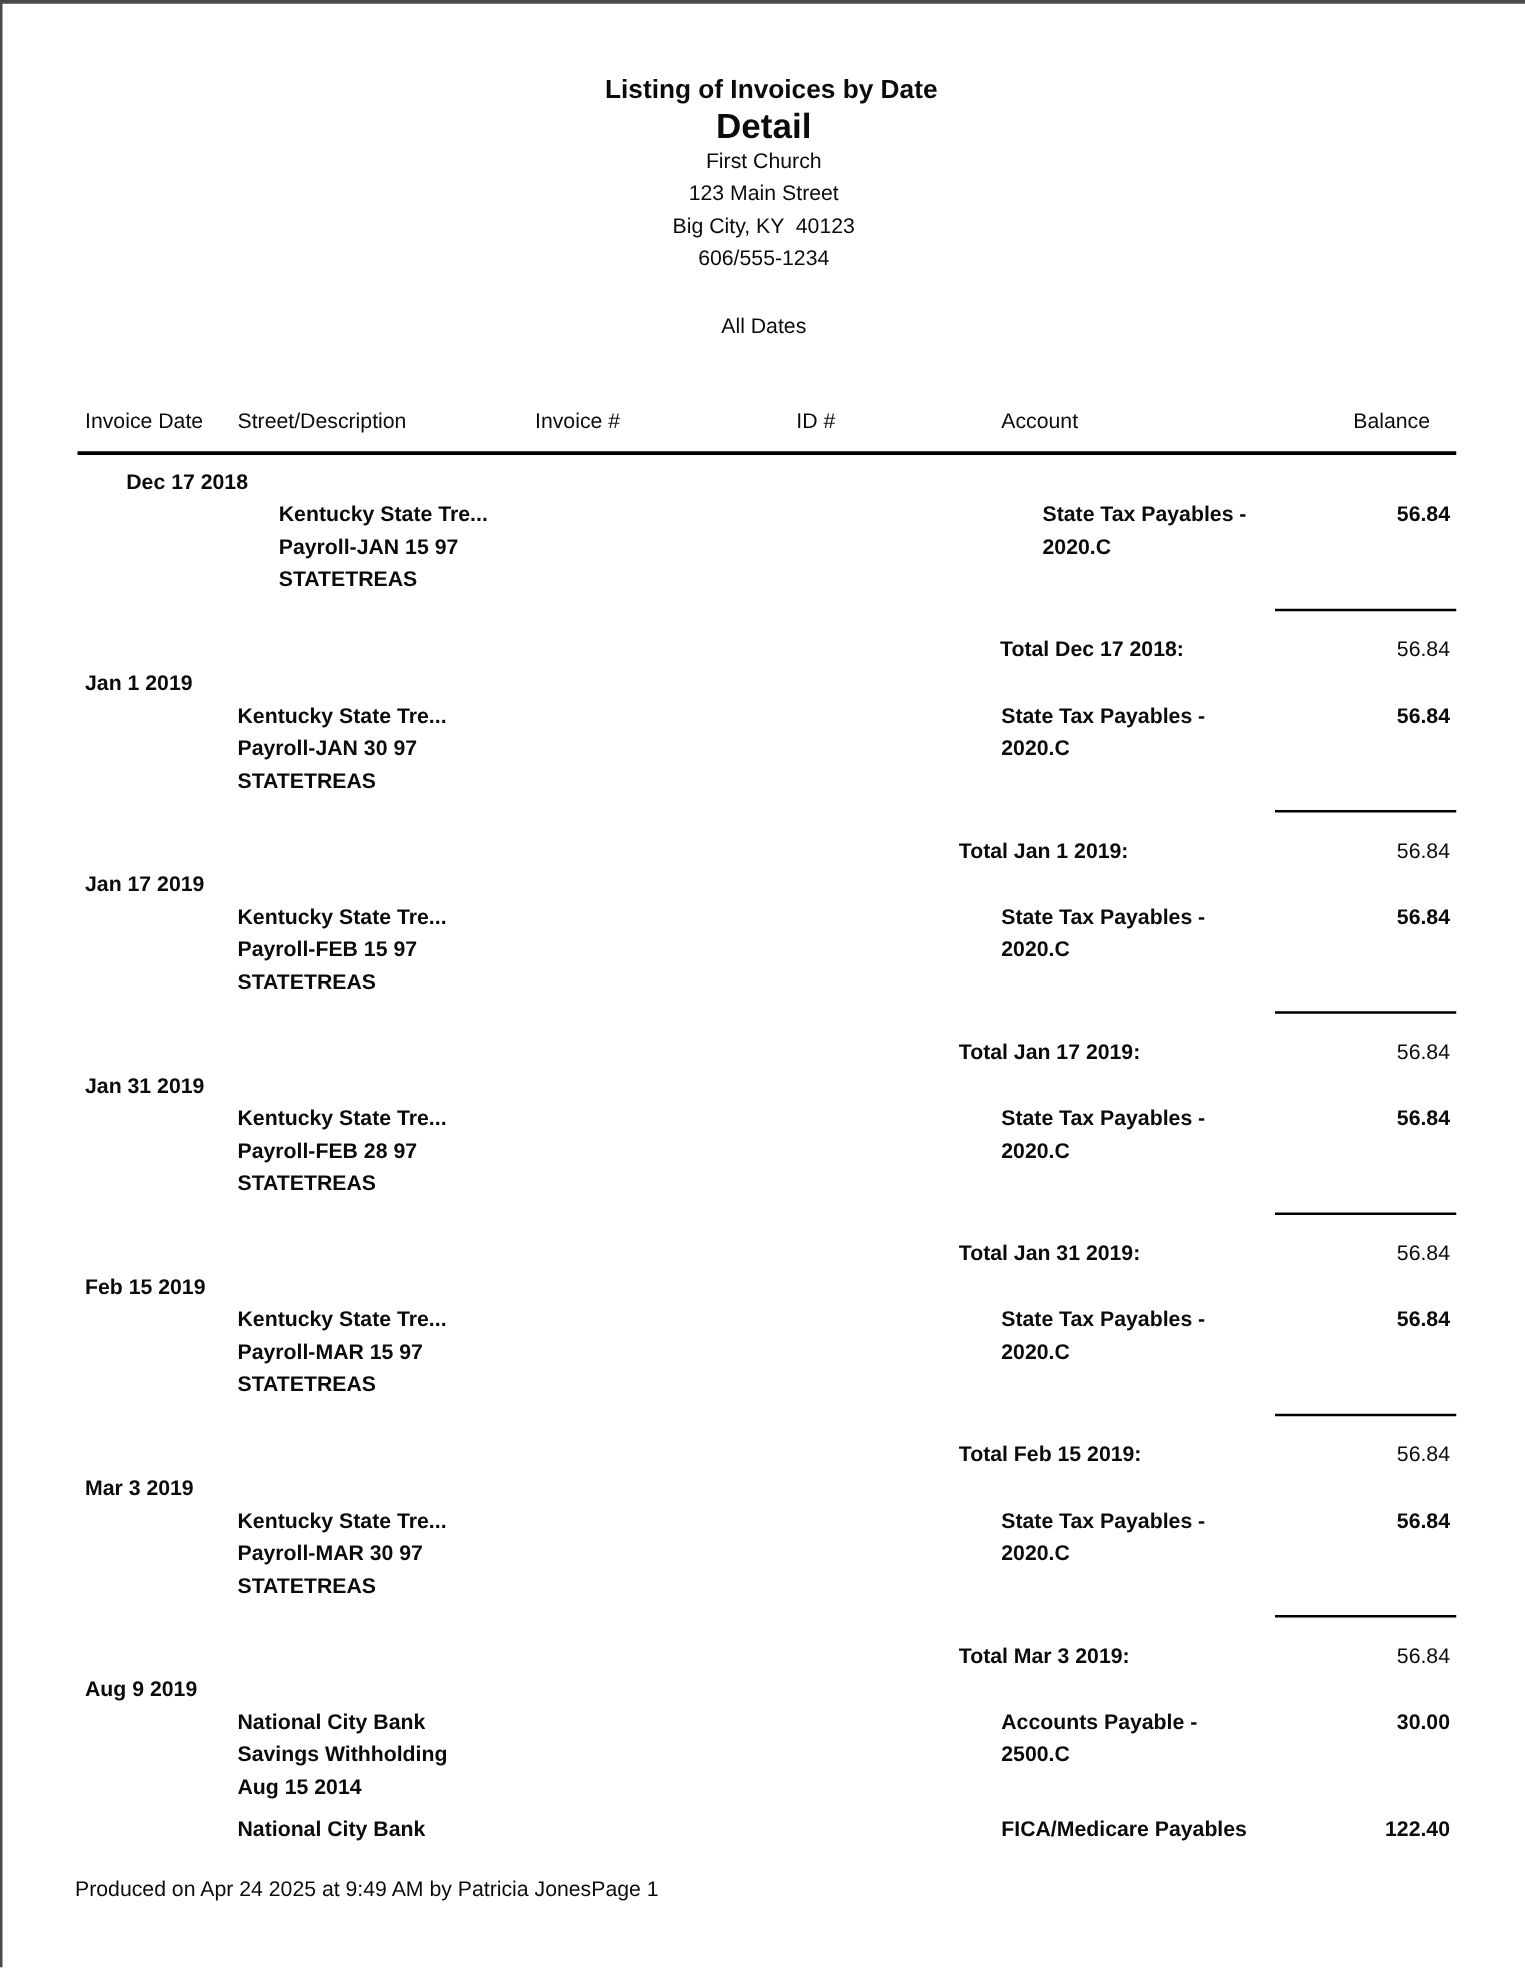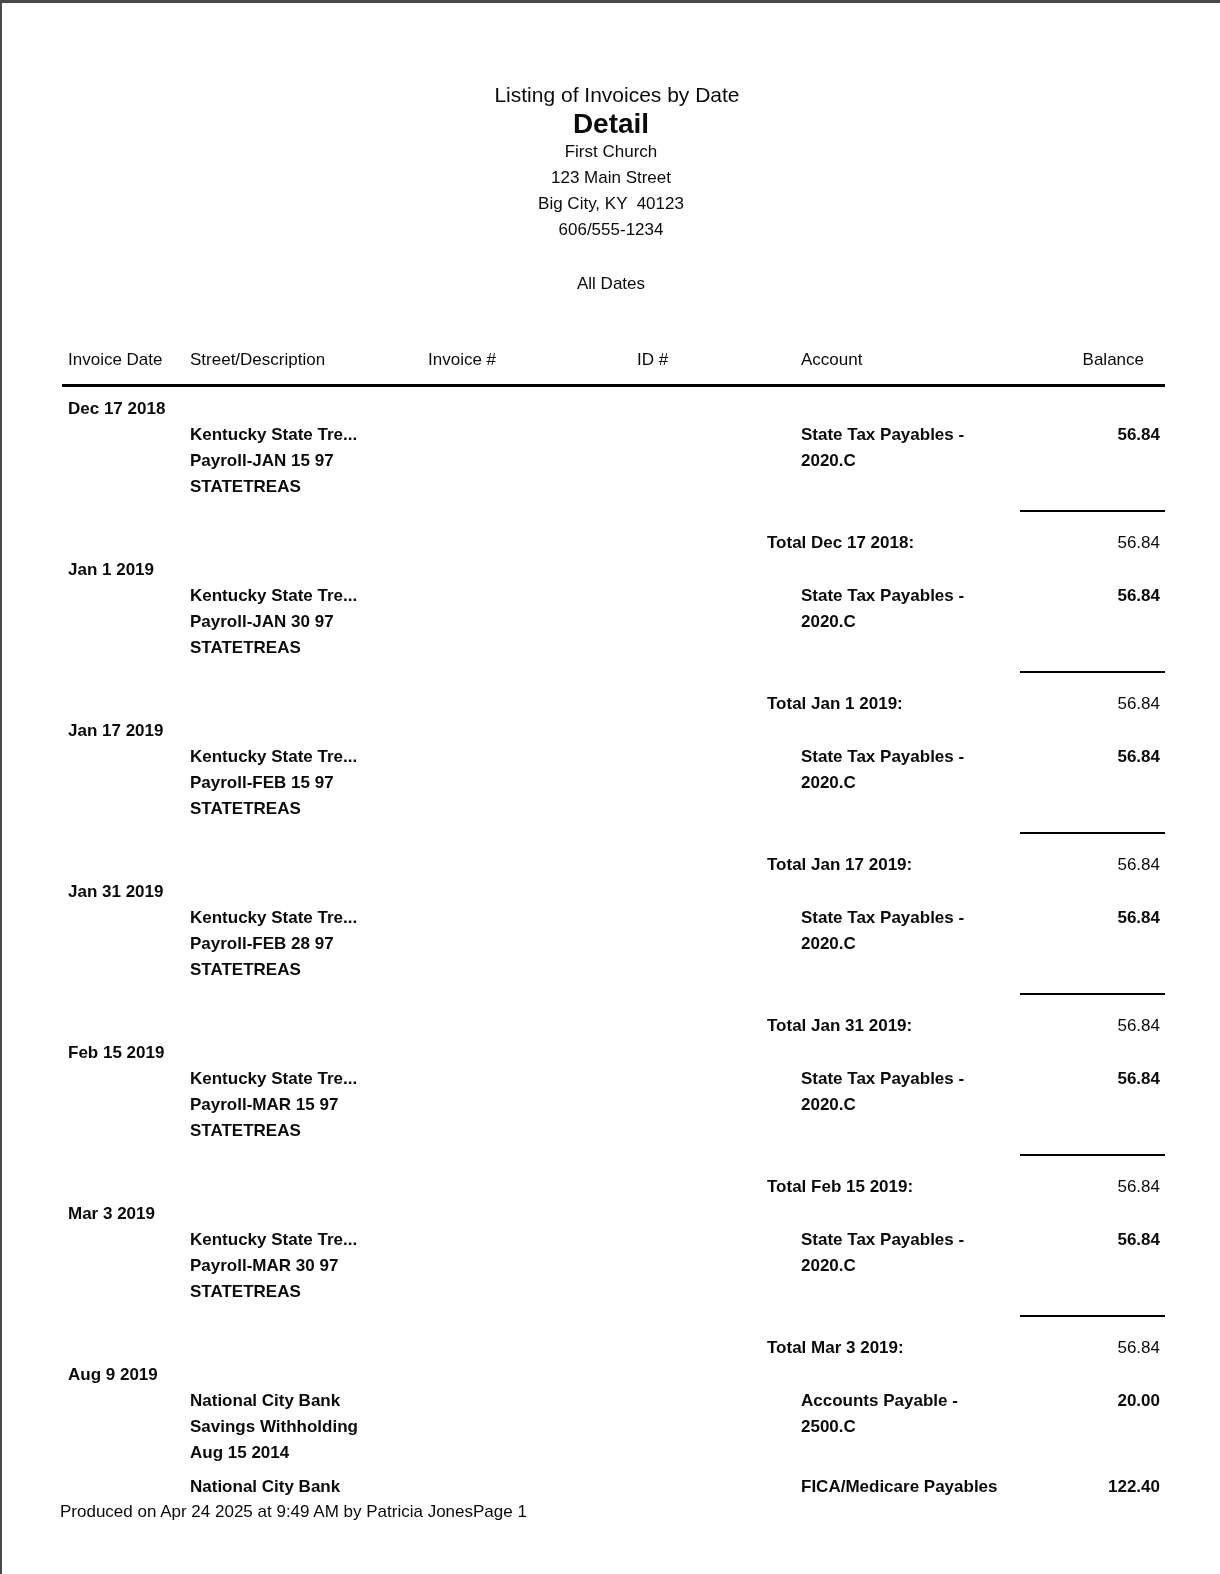--- a/index.html
+++ b/index.html
@@ -9,38 +9,38 @@
     height: 1574px;
     box-sizing: border-box;
     background: #ffffff;
     border-top: 3px solid #4a4a4a;
     border-left: 2px solid #4a4a4a;
     font-family: "Liberation Sans", sans-serif;
     color: #0b0b0b;
     overflow: hidden;
   }
   .header-block { text-align: center; }
-  .report-title { font-size: 21px; font-weight: normal; line-height: 28px; margin-top: 78px; padding-left: 12px; }
+  .report-title { font-size: 21px; font-weight: bold; line-height: 28px; margin-top: 55px; padding-left: 12px; }
   .report-subtitle { font-size: 28px; font-weight: bold; line-height: 30px; }
   .org-line { font-size: 17px; line-height: 26px; white-space: pre-wrap; }
   .date-range { font-size: 17px; line-height: 26px; margin-top: 28px; text-align: center; }
 
   .table-area { margin-left: 60px; width: 1103px; font-size: 17px; }
   .col-headers { position: relative; height: 26px; margin-top: 50px; }
   .col-headers span { position: absolute; top: 0; line-height: 26px; white-space: nowrap; }
   .ch-date    { left: 6px; }
   .ch-vendor  { left: 128px; }
   .ch-invoice { left: 366px; }
   .ch-id      { left: 575px; }
   .ch-account { left: 739px; }
   .ch-balance { right: 21px; }
   .header-rule { height: 3px; background: #000; margin-top: 11px; }
 
   .section { position: relative; }
-  .section.first { margin-top: 8px; }
+  .section.first { margin-top: 8px; margin-left: 33px; }
   .date-row { height: 27px; line-height: 27px; font-weight: bold; padding-left: 6px; white-space: nowrap; }
   .entry { position: relative; margin-bottom: 10px; font-weight: bold; }
   .entry.lines-3 { height: 78px; }
   .entry.lines-1 { height: 26px; }
   .entry .vendor  { position: absolute; left: 128px; top: 0; line-height: 26px; white-space: nowrap; }
   .entry .account { position: absolute; left: 739px; top: 0; line-height: 26px; white-space: nowrap; }
   .entry .balance { position: absolute; right: 5px; top: 0; line-height: 26px; }
   .entry.gap-sm { margin-bottom: 8px; }
   .total-rule { height: 2px; background: #000; width: 145px; margin-left: auto; }
   .total-row { position: relative; height: 27px; line-height: 27px; margin-top: 17px; }
@@ -215,21 +215,21 @@
       <div class="entry lines-3 gap-sm">
         <div class="vendor">
           <div>National City Bank</div>
           <div>Savings Withholding</div>
           <div>Aug 15 2014</div>
         </div>
         <div class="account">
           <div>Accounts Payable -</div>
           <div>2500.C</div>
         </div>
-        <div class="balance">20.00</div>
+        <div class="balance">30.00</div>
       </div>
       <div class="entry lines-1">
         <div class="vendor">
           <div>National City Bank</div>
         </div>
         <div class="account">
           <div>FICA/Medicare Payables</div>
         </div>
         <div class="balance">122.40</div>
       </div>

